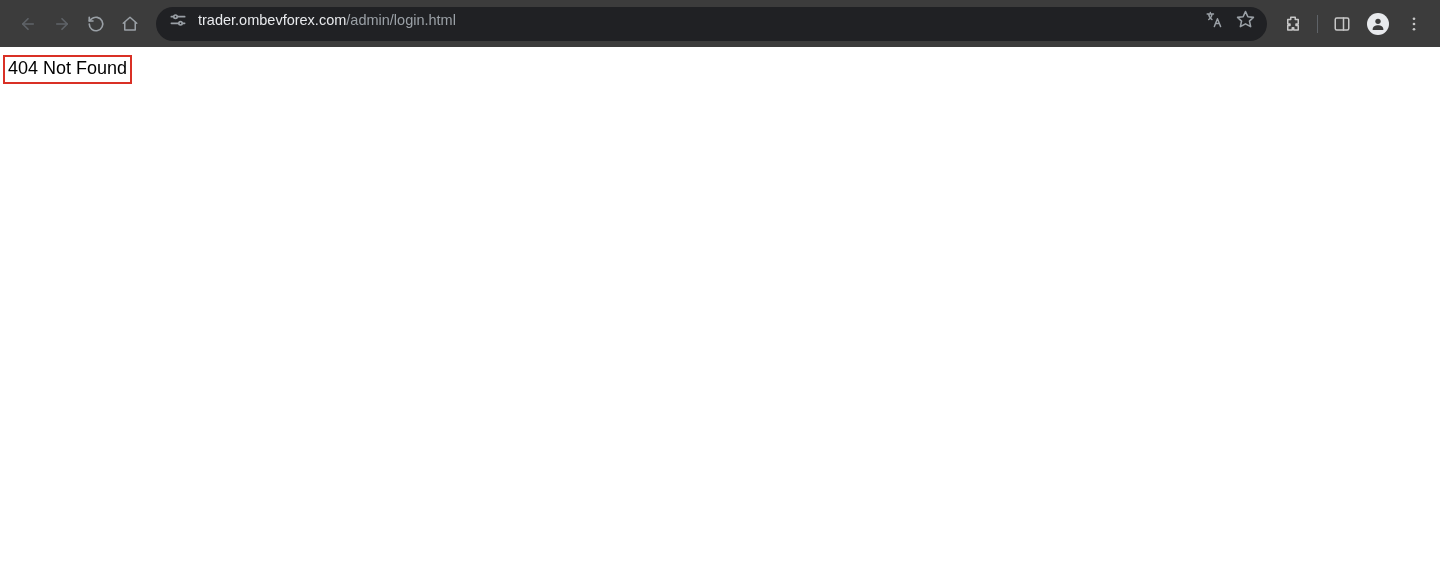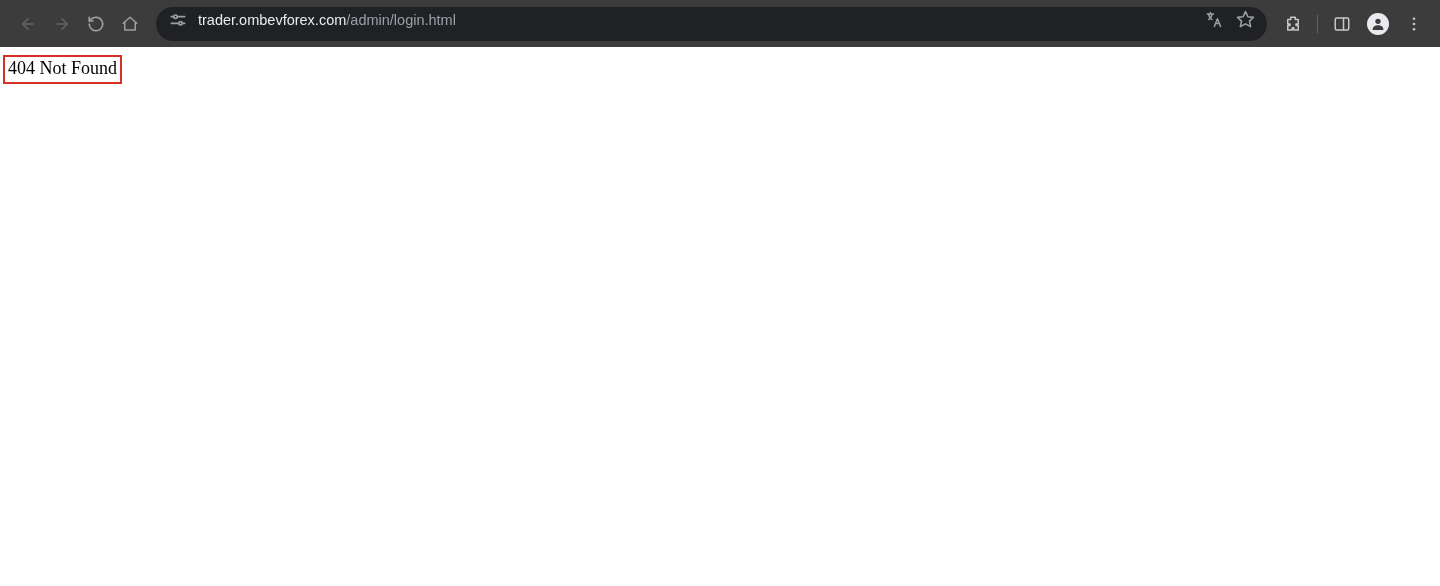--- a/index.html
+++ b/index.html
@@ -131,21 +131,21 @@
       height: 16px;
     }
     .page-content {
       background: #ffffff;
       padding: 8px 3px;
     }
     .highlight-box {
       display: inline-block;
       border: 2px solid #d93025;
       padding: 1px 3px 2px 3px;
-      font-family: Liberation Serif, serif;
+      font-family: Liberation Sans, sans-serif;
       font-size: 18px;
       color: #000;
       line-height: 1.2;
     }
   </style>
 </head>
 <body>
 
 <div class="browser-chrome">
   <div class="nav-buttons">

